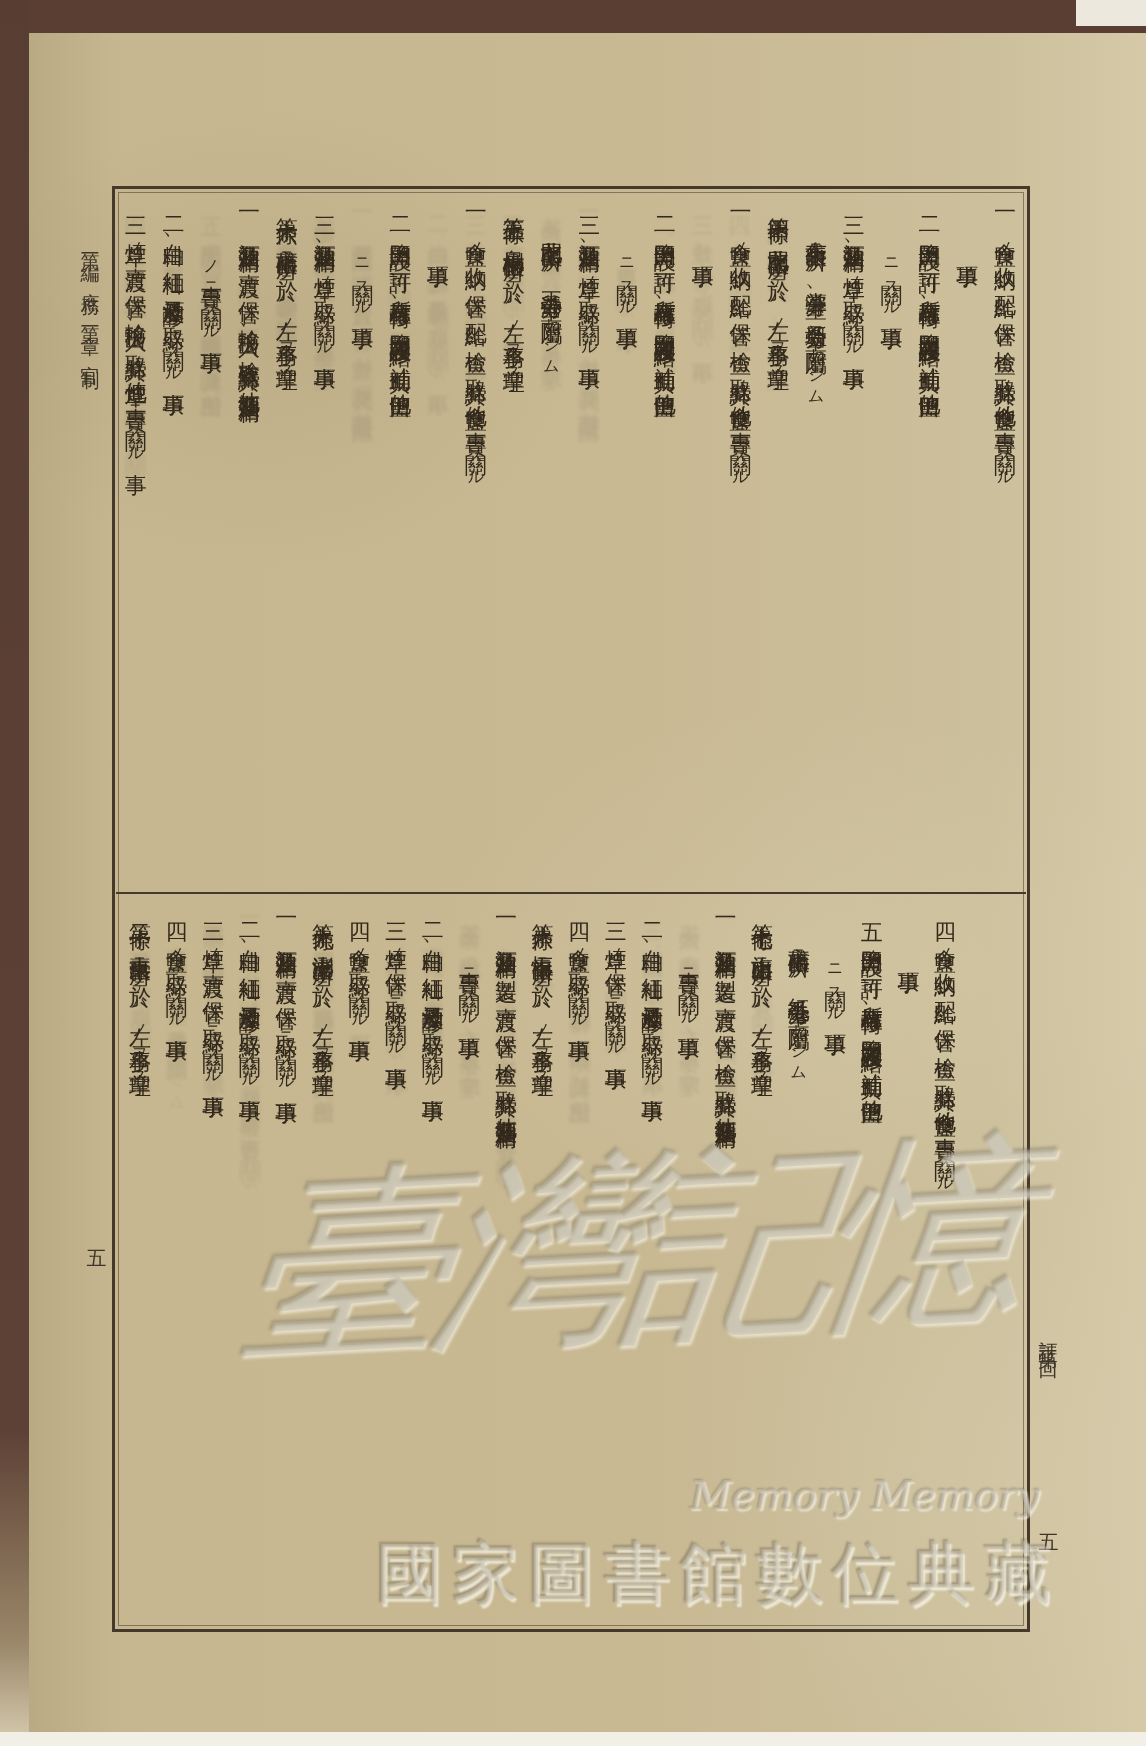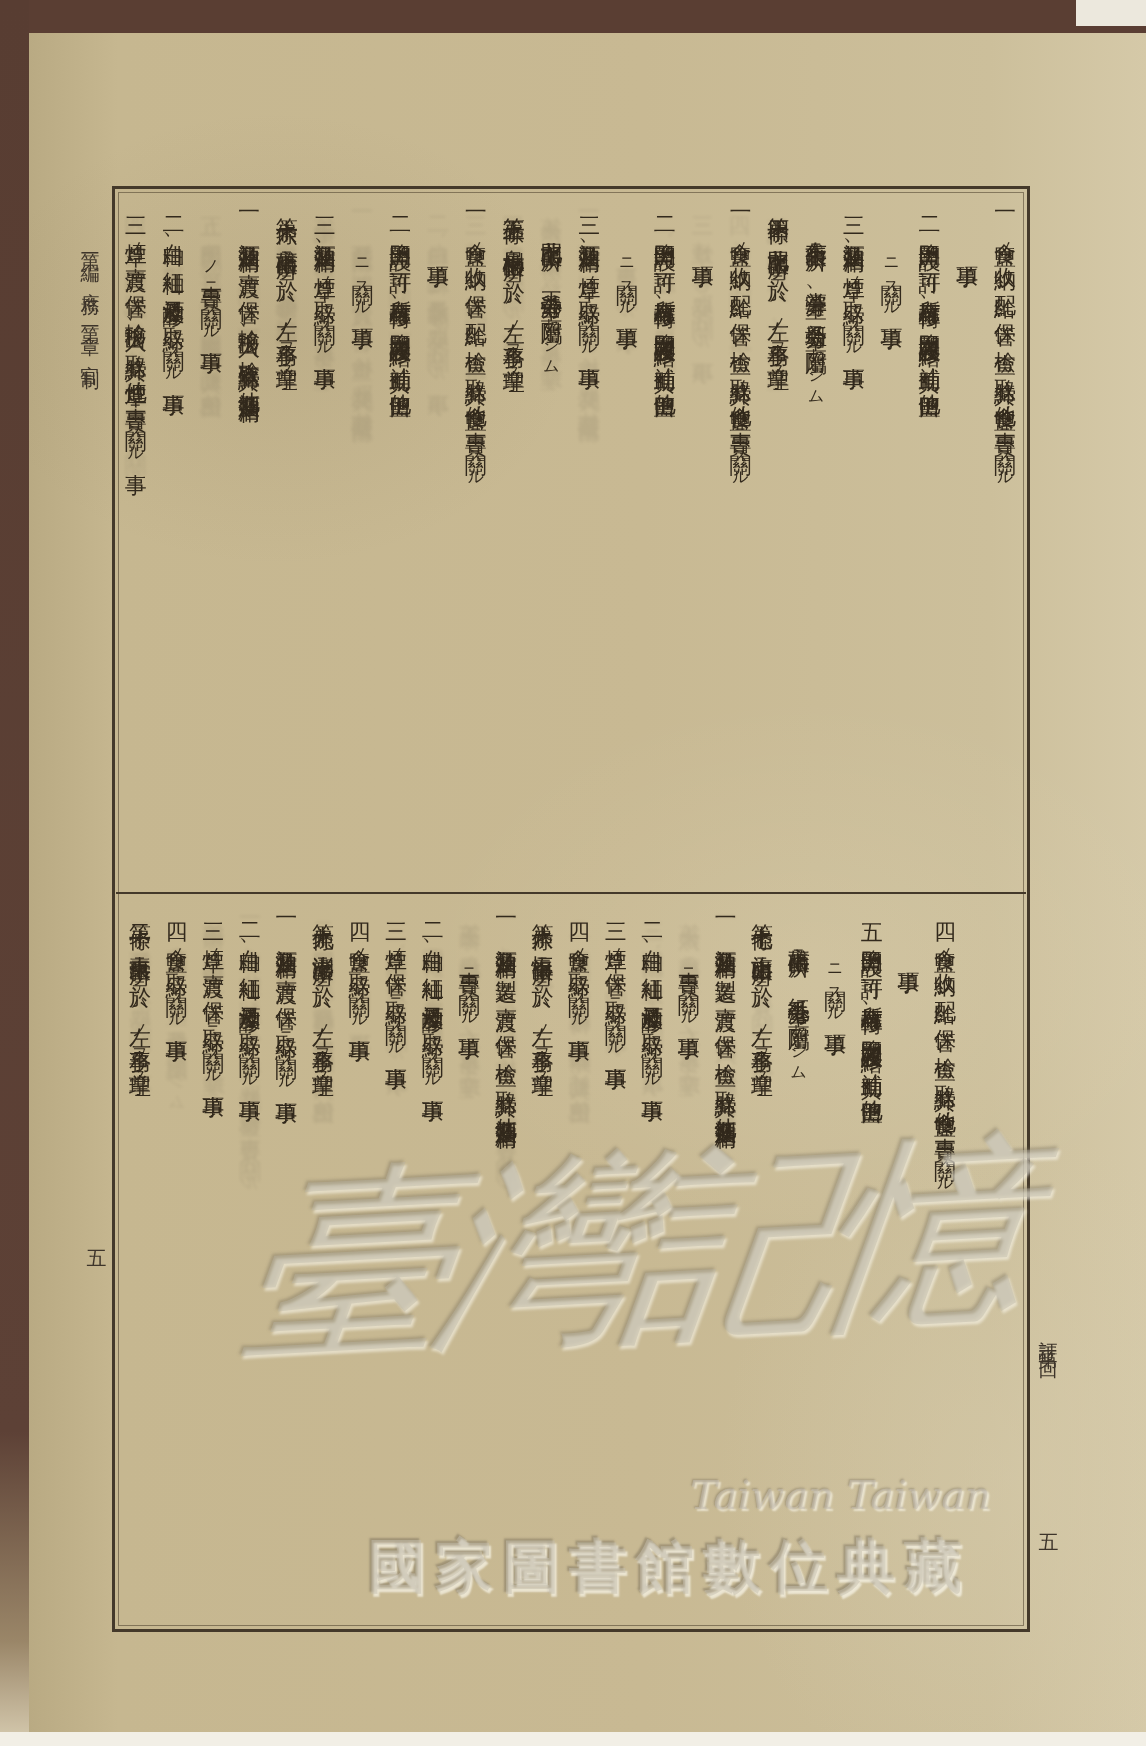--- a/index.html
+++ b/index.html
@@ -48,21 +48,21 @@
   .pn-right{left:1036px;top:1518px;font-size:20px;}
   
   .wm{position:absolute;pointer-events:none;}
   .wm-callig{left:245px;top:1145px;width:800px;font-size:205px;font-style:italic;
     letter-spacing:-12px;color:rgba(186,180,165,.42);
     text-shadow:2px 3px 3px rgba(255,253,244,.55), -2px -2px 3px rgba(110,100,82,.35);
     transform:rotate(-3deg) skewX(-10deg);line-height:1;}
   .wm-latin{left:690px;top:1472px;font-size:40px;font-style:italic;
     color:rgba(196,190,176,.55);
     text-shadow:2px 2px 2px rgba(255,253,244,.6), -1px -1px 2px rgba(110,100,82,.4);}
-  .wm-inst{left:368px;top:1528px;font-size:58px;font-weight:bold;letter-spacing:9px;
+  .wm-inst{left:376px;top:1528px;font-size:67px;font-weight:normal;letter-spacing:9px;
     color:rgba(198,192,176,.5);
     text-shadow:2px 3px 2px rgba(255,253,244,.65), -2px -2px 2px rgba(105,95,78,.42);}
 </style>
 </head>
 <body>
 
 <div class="scan-top-band">
     <div class="notch"></div>
   </div>
 <div class="scan-left-band"></div>
@@ -167,14 +167,14 @@
     <div class="col">四　食鹽<span class="kn">ノ</span>取締<span class="kn">ニ</span>關<span class="kn">ス</span><span class="kn">ル</span>事項</div>
     <div class="col">第二十條　臺東出張所<span class="kn">ニ</span>於<span class="kn">テ</span><span class="kn">ハ</span>左<span class="kn">ノ</span>事務<span class="kn">ヲ</span>掌理<span class="kn">ス</span></div>
   </div>
 
 <div class="vmargin mh-left">第一編　庶務　第一章　官制</div>
 <div class="vmargin pn-left">五</div>
 <div class="vmargin mh-right">訂正第一回</div>
 <div class="vmargin pn-right">五</div>
 
 <div class="wm wm-callig">臺灣記憶</div>
-<div class="wm wm-latin">Taiwan Taiwan</div>
+<div class="wm wm-latin">Memory Memory</div>
 <div class="wm wm-inst">國家圖書館數位典藏</div>
 
 </body></html>

